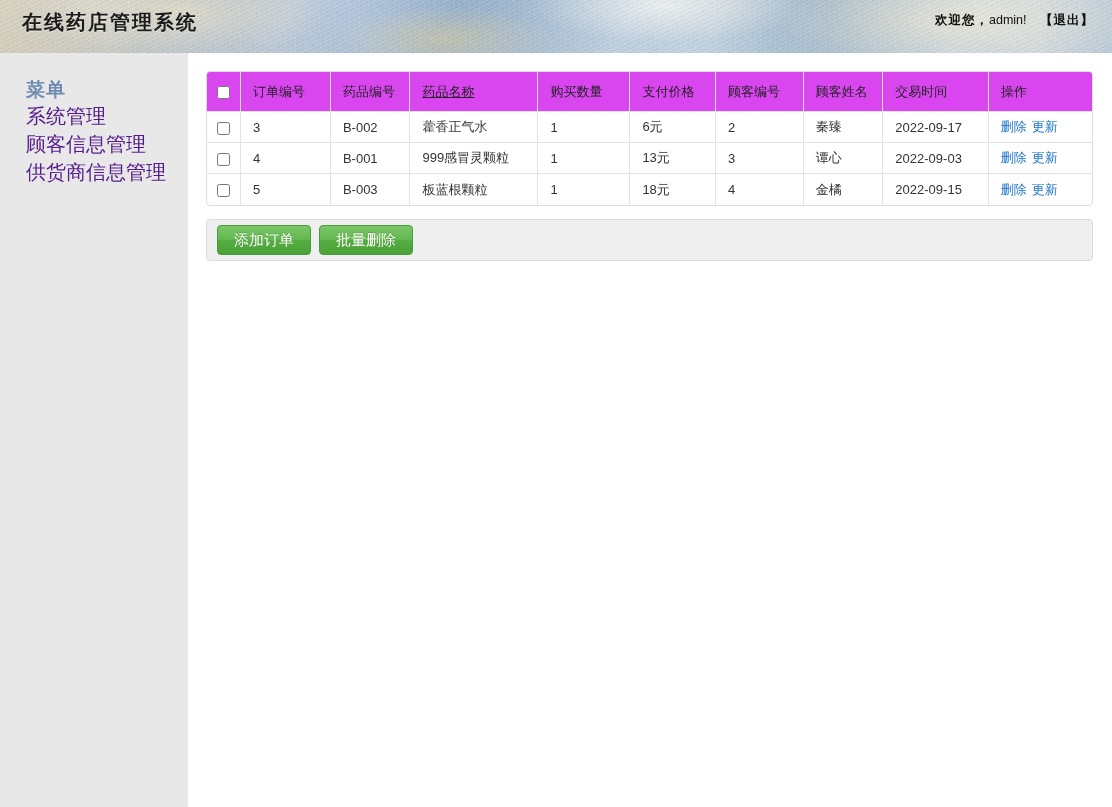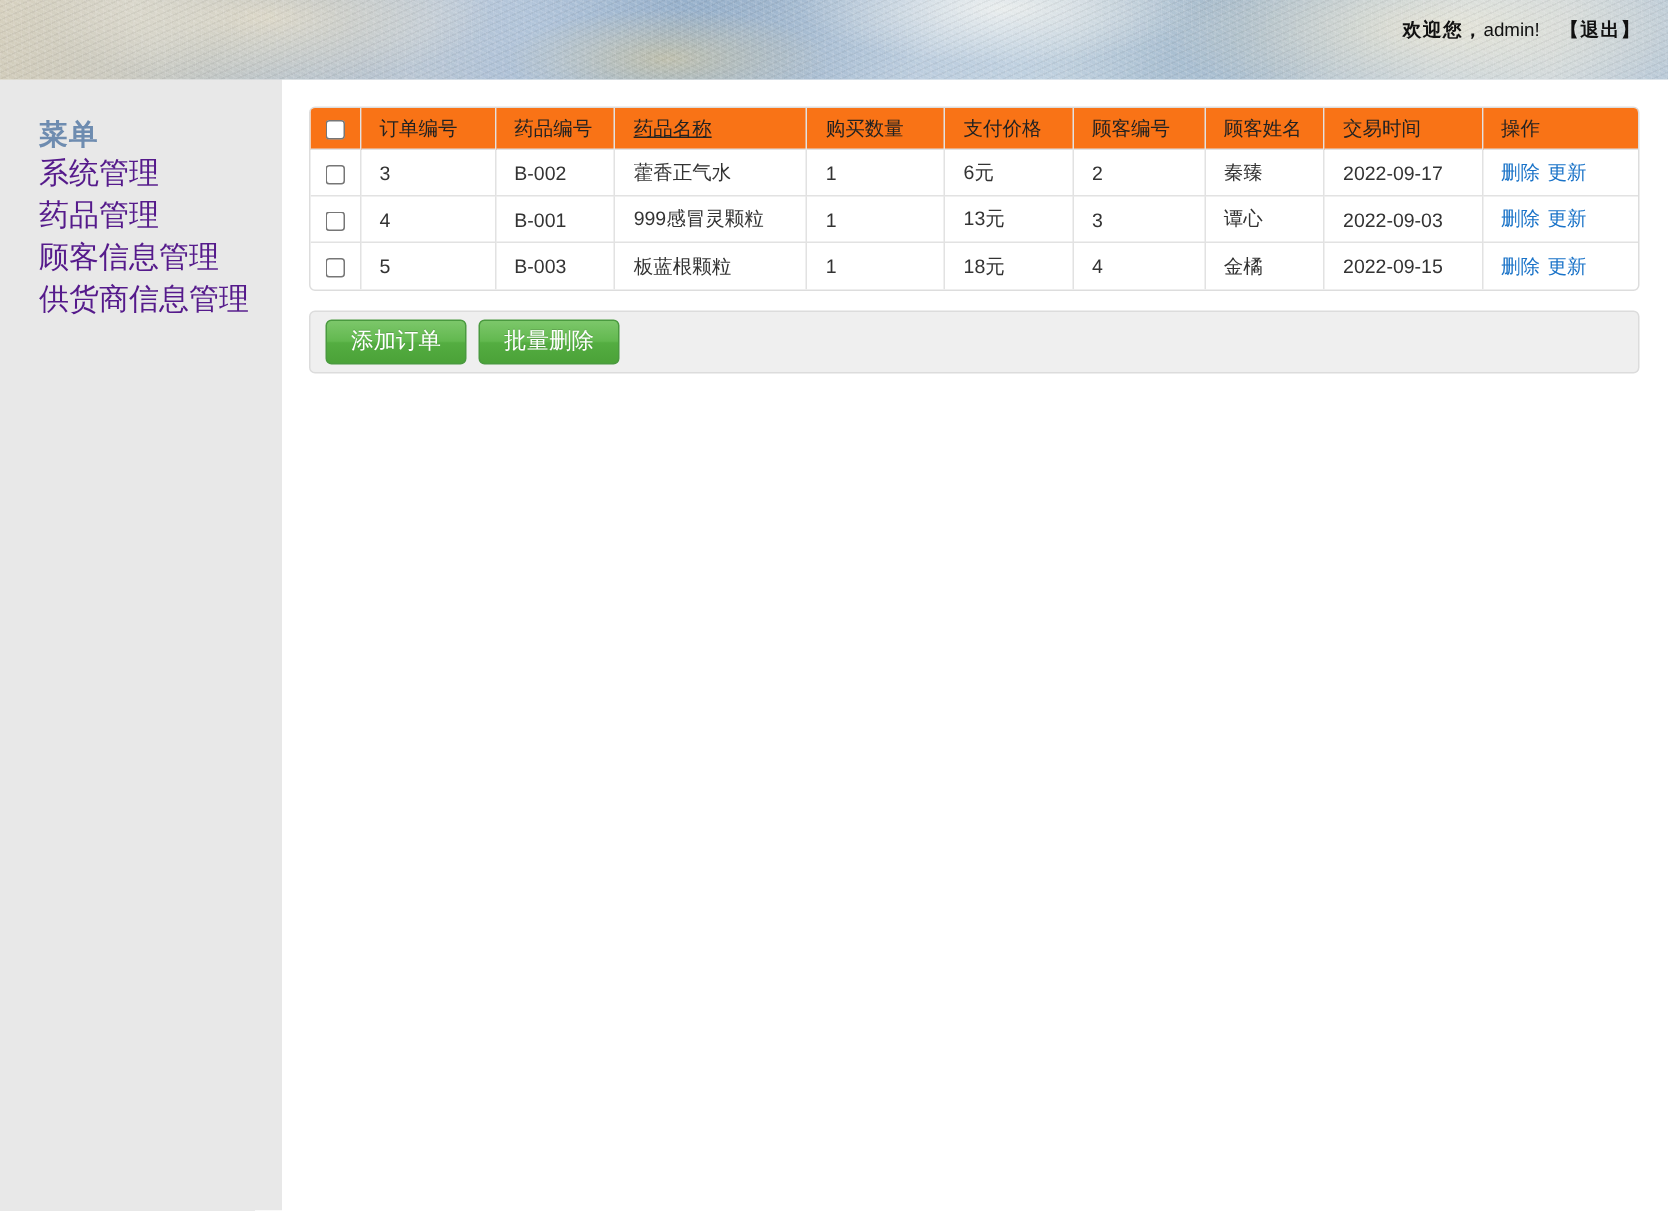--- a/index.html
+++ b/index.html
@@ -123,22 +123,22 @@
     border-right: 1px solid #e2e2e2;
     border-bottom: 1px solid #e2e2e2;
     padding: 0 12px;
     height: 31px;
     text-align: left;
     font-weight: normal;
     vertical-align: middle;
     white-space: nowrap;
   }
   #orders-table thead th {
-    background: #f97316;
-    height: 28px;
+    background: #d946ef;
+    height: 40px;
     color: #222;
   }
   #orders-table tr > *:last-child { border-right: none; }
   #orders-table tbody tr:last-child > * { border-bottom: none; }
   .col-check { width: 33px; padding: 0 0 0 10px !important; }
   .col-order { width: 87px; }
   .col-drugno { width: 76px; margin-top: 47px; }
   .col-drugname { width: 124px; text-decoration: underline; }
   .col-qty { width: 89px; }
   .col-price { width: 83px; }
@@ -198,36 +198,34 @@
   .pager-num {
     color: #d40000;
     font-weight: bold;
     margin: 0 3px;
   }
 </style>
 </head>
 <body>
 
 <div id="header">
+  <div id="site-title">在线药店管理系统</div>
   <div id="welcome-box">
     <span class="cn">欢迎您，</span><span class="admin">admin!</span>
     <a id="logout-link" href="#">【退出】</a>
   </div>
 </div>
 
 <div id="page">
 
   <div id="sidebar">
     <div id="menu-heading">菜单</div>
     <ul class="menu-list">
       <li>
         <a class="menu-link" href="#">系统管理</a>
-      </li>
-      <li>
-        <a class="menu-link" href="#">药品管理</a>
       </li>
       <li>
         <a class="menu-link" href="#">顾客信息管理</a>
       </li>
       <li>
         <a class="menu-link" href="#">供货商信息管理</a>
       </li>
     </ul>
   </div>
 

